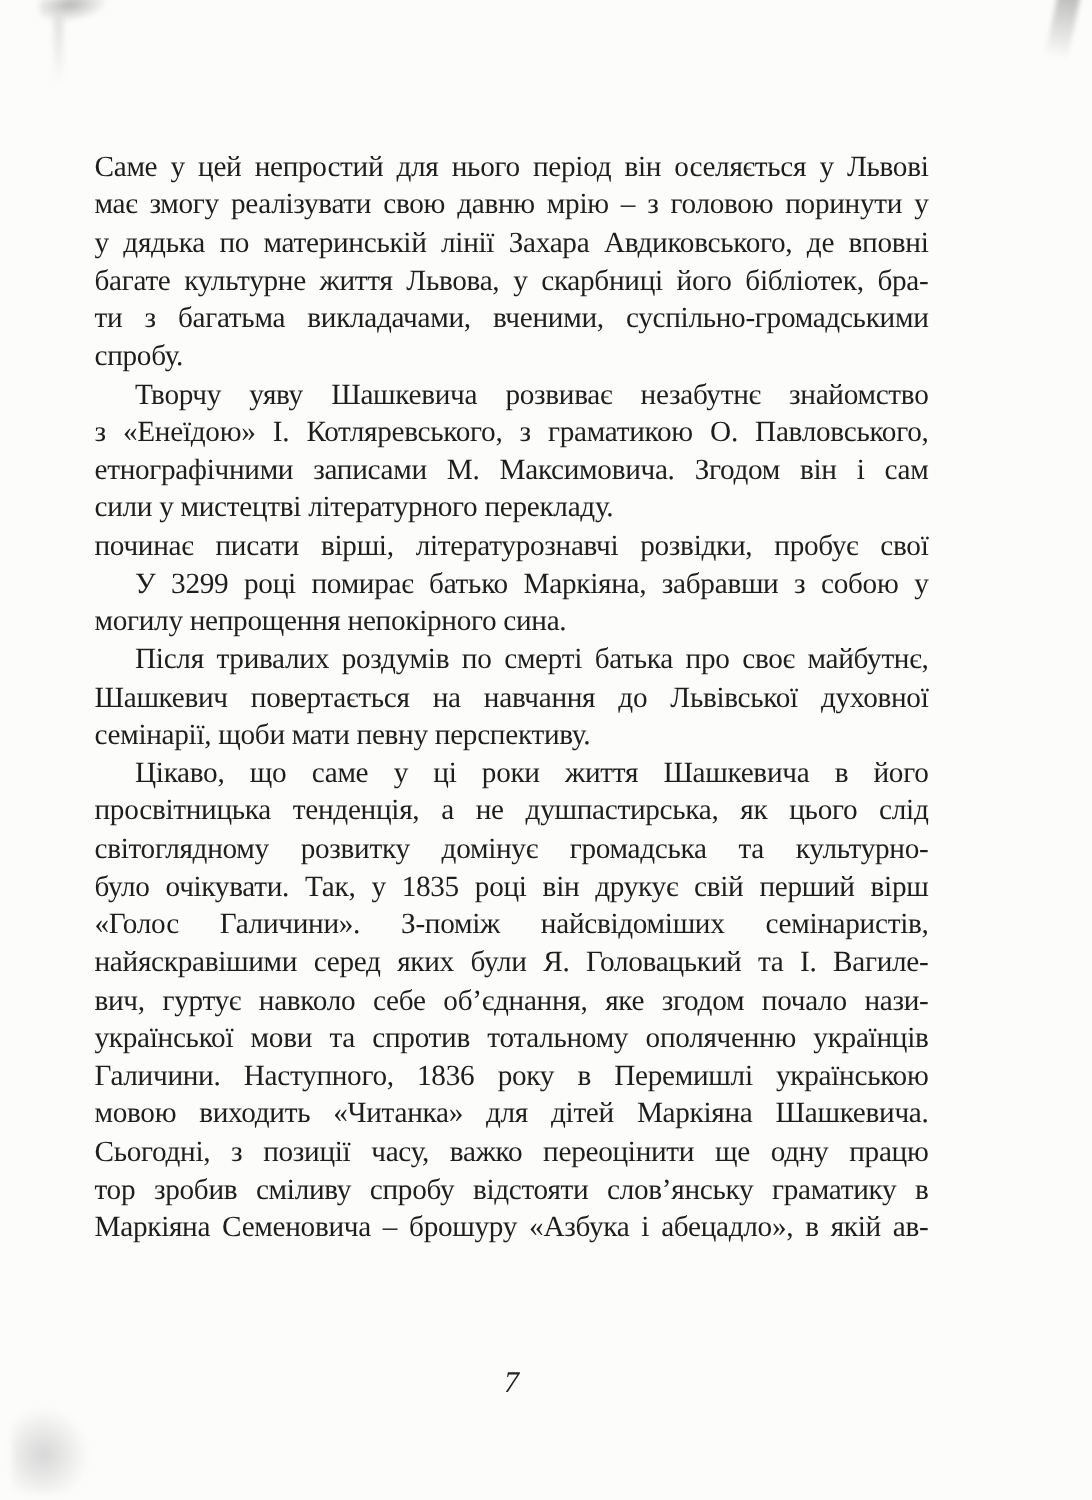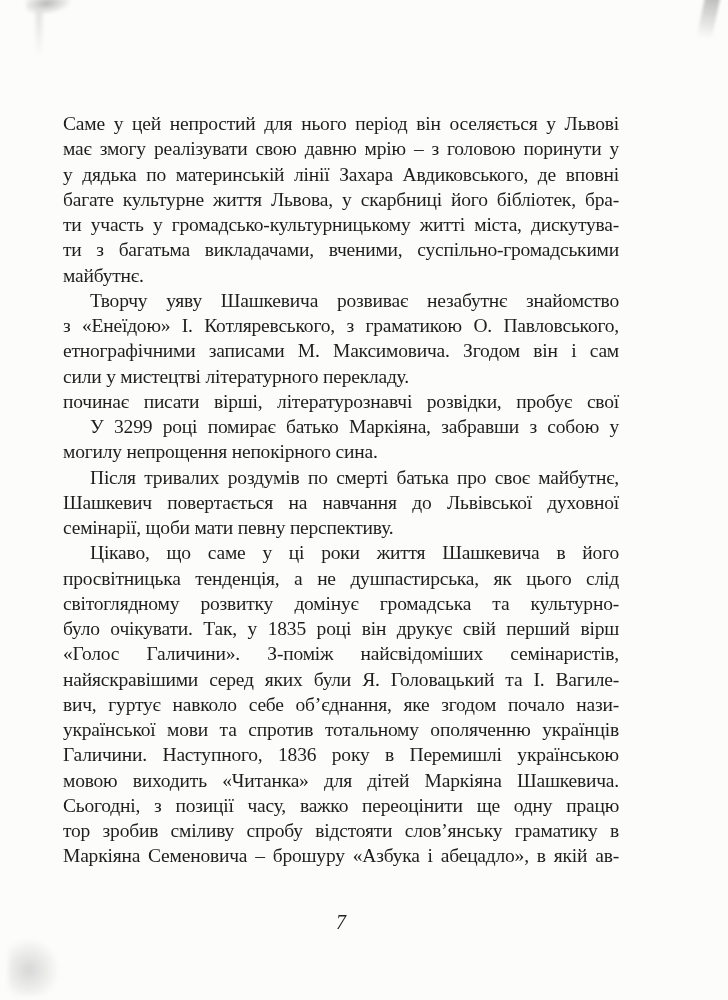--- a/index.html
+++ b/index.html
@@ -14,21 +14,21 @@
     overflow:hidden;
   }
   .page{
     position:relative;
     width:728px;height:1000px;
     background:var(--paper);
     color:var(--ink);
   }
   .text-block{
     position:absolute;
-    left:63px;top:111px;
+    left:63px;top:99px;
     width:556px;
   }
   .paragraph{margin:0;padding:0;}
   .line{
     font-size:19.5px;
     line-height:25.25px;
     height:25.25px;
     letter-spacing:-0.2px;
     white-space:nowrap;
     text-align:justify;
@@ -84,23 +84,22 @@
   <div class="smudge smudge-tl2"></div>
   <div class="smudge smudge-tr"></div>
   <div class="smudge smudge-bl"></div>
 
   <main class="text-block">
       <div class="paragraph">
         <div class="line">Саме у цей непростий для нього період він оселяється у Львові</div>
         <div class="line">має змогу реалізувати свою давню мрію – з головою поринути у</div>
         <div class="line">у дядька по материнській лінії Захара Авдиковського, де вповні</div>
         <div class="line">багате культурне життя Львова, у скарбниці його бібліотек, бра-</div>
-        <div class="line">ти участь у громадсько-культурницькому житті міста, дискутува-</div>
         <div class="line">ти з багатьма викладачами, вченими, суспільно-громадськими</div>
-        <div class="line last">майбутнє.</div>
+        <div class="line last">спробу.</div>
       </div>
       <div class="paragraph">
         <div class="line indent">Творчу уяву Шашкевича розвиває незабутнє знайомство</div>
         <div class="line">з «Енеїдою» І. Котляревського, з граматикою О. Павловського,</div>
         <div class="line">етнографічними записами М. Максимовича. Згодом він і сам</div>
         <div class="line last">сили у мистецтві літературного перекладу.</div>
         <div class="line">починає писати вірші, літературознавчі розвідки, пробує свої</div>
       </div>
       <div class="paragraph">
         <div class="line indent">У 3299 році помирає батько Маркіяна, забравши з собою у</div>

